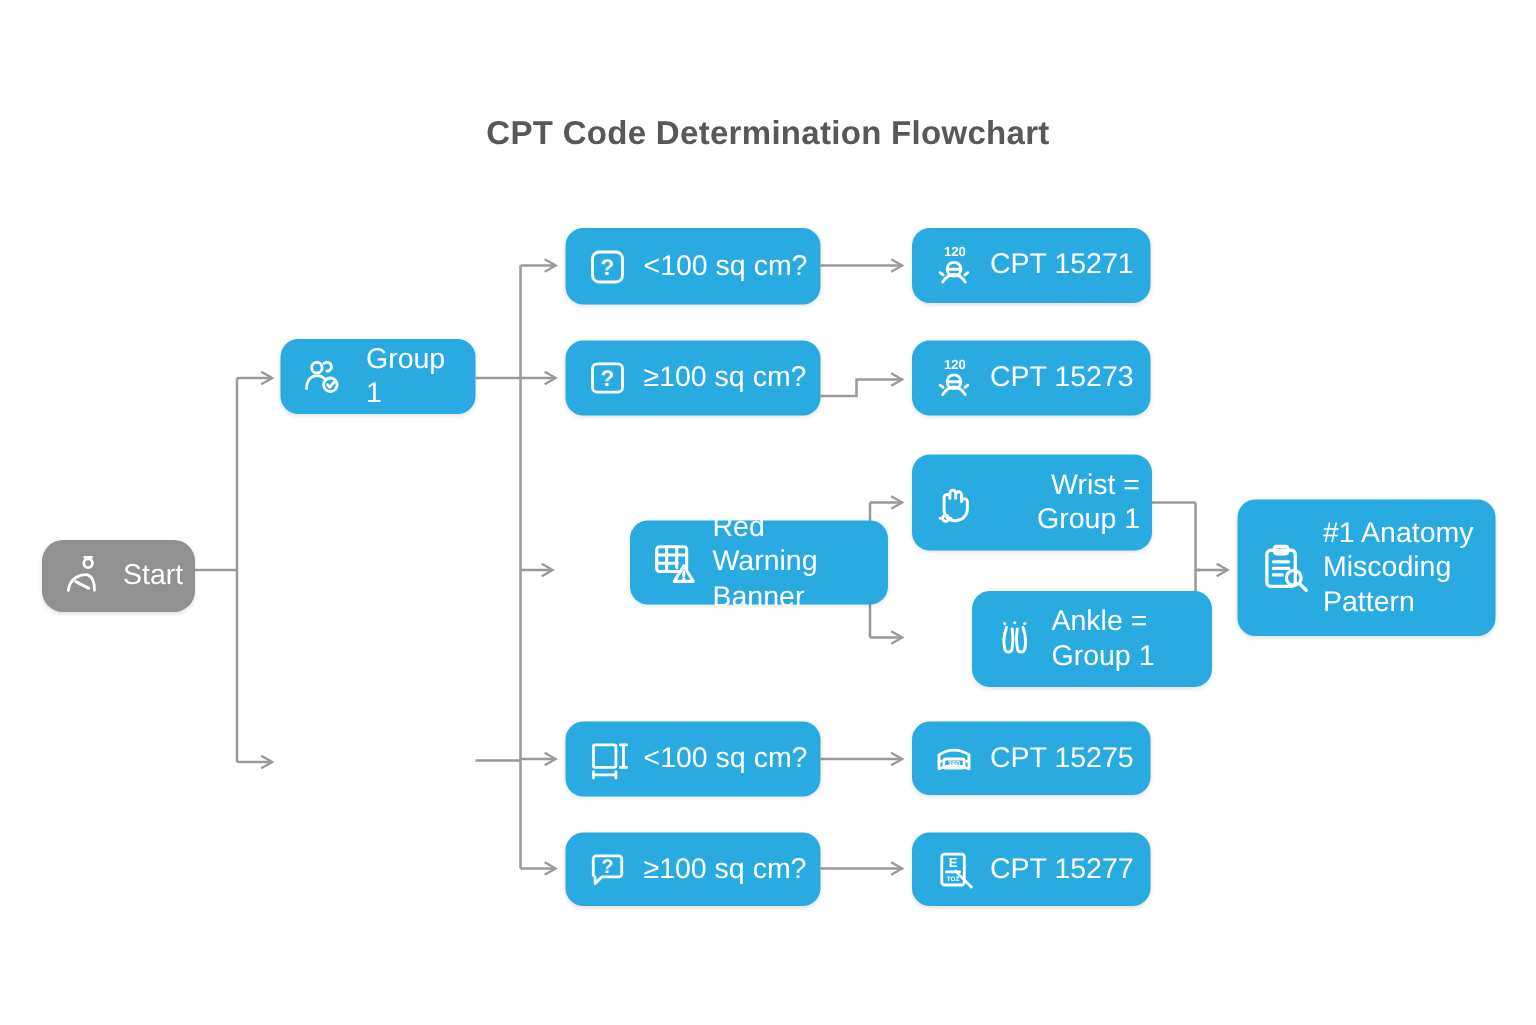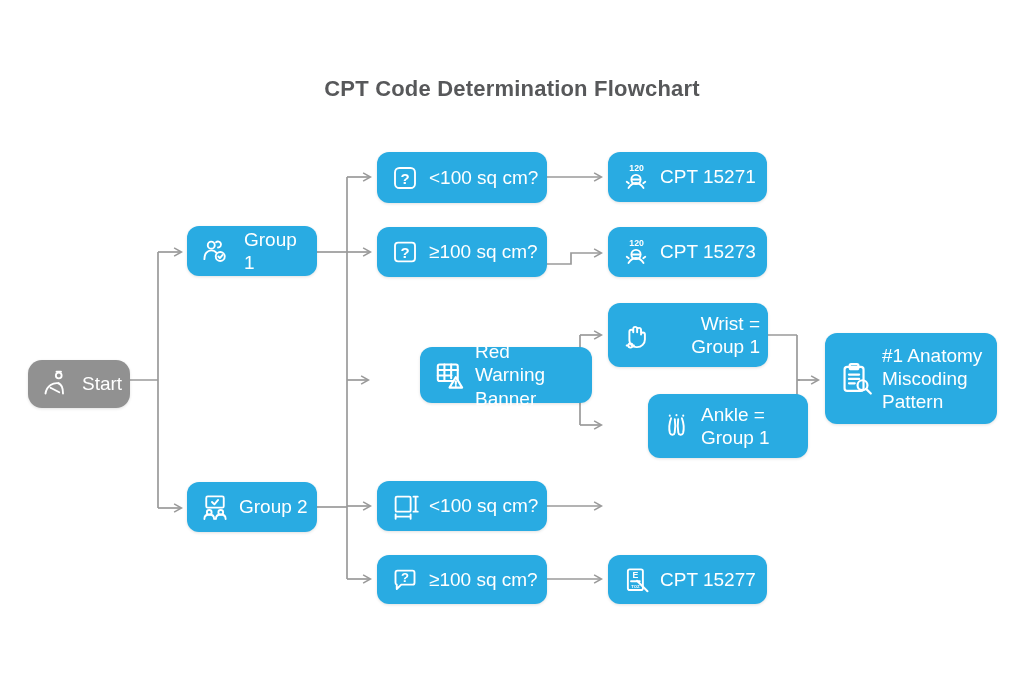--- a/index.html
+++ b/index.html
@@ -97,33 +97,20 @@
         <circle cx="9" cy="7.3" r="2.8"></circle>
         <path d="M12.8,5 a2.4,2.4 0 1 1 1.6,4.2"></path>
         <path d="M3.5,18.5 c0,-4.5 2.5,-7 5.5,-7 c2,0 3.4,0.8 4.2,2"></path>
         <circle cx="16.2" cy="16.4" r="3.6"></circle>
         <path d="M14.7,16.4 l1.2,1.3 l2.2,-2.6"></path>
       </svg>
     </span>
     <span class="label">Group 1</span>
   </div>
 
-  <div class="node" style="left:187px;top:482px;width:130px;height:50px;">
-    <span class="icon">
-      <svg width="30" height="30" viewBox="0 0 24 24">
-        <rect x="5" y="3.5" width="14" height="9" rx="1.2"></rect>
-        <path d="M9.6,8 l1.9,1.9 l3,-3.6"></path>
-        <circle cx="7.4" cy="16.3" r="1.9"></circle>
-        <circle cx="16.6" cy="16.3" r="1.9"></circle>
-        <path d="M3.5,21.6 c0,-2.3 1.7,-3.6 3.9,-3.6 c2.2,0 3.9,1.3 3.9,3.6"></path>
-        <path d="M12.7,21.6 c0,-2.3 1.7,-3.6 3.9,-3.6 c2.2,0 3.9,1.3 3.9,3.6"></path>
-      </svg>
-    </span>
-    <span class="label">Group 2</span>
-  </div>
 
   <div class="node" style="left:377px;top:152px;width:170px;height:51px;">
     <span class="icon">
       <svg width="30" height="30" viewBox="0 0 24 24">
         <rect x="4" y="4" width="16" height="16" rx="3.5"></rect>
         <text class="t" x="12" y="16.4" font-size="12" text-anchor="middle">?</text>
       </svg>
     </span>
     <span class="label">&lt;100 sq cm?</span>
   </div>
@@ -215,20 +202,31 @@
         <text class="t" x="12.5" y="7" font-size="7" text-anchor="middle">120</text>
         <circle cx="12" cy="14" r="3.7"></circle>
         <path d="M8.8,14 h6.4"></path>
         <path d="M6,20.8 q2.6,-4 6,-4 q3.4,0 6,4"></path>
         <path d="M4.6,15.8 l1.6,1.2 M19.4,15.8 l-1.6,1.2"></path>
       </svg>
     </span>
     <span class="label">CPT 15273</span>
   </div>
 
+  <div class="node" style="left:608px;top:481px;width:159px;height:49px;">
+    <span class="icon">
+      <svg width="30" height="30" viewBox="0 0 24 24">
+        <path d="M4,9.8 q8,-5 16,0 v7.4 q-8,-3.4 -16,0 z"></path>
+        <rect x="6.6" y="12" width="10.8" height="4.8" rx="0.9"></rect>
+        <text class="t" x="12" y="15.8" font-size="4" text-anchor="middle">360</text>
+        <path d="M4,13.2 h1.2 M18.8,13.2 h1.2"></path>
+      </svg>
+    </span>
+    <span class="label">CPT 15275</span>
+  </div>
 
   <div class="node" style="left:608px;top:555px;width:159px;height:49px;">
     <span class="icon">
       <svg width="30" height="30" viewBox="0 0 24 24">
         <rect x="5.5" y="3.5" width="12" height="16.5" rx="1.5"></rect>
         <text class="t" x="11.5" y="10.6" font-size="7" text-anchor="middle">E</text>
         <path d="M8,13 h7"></path>
         <text class="t" x="11.5" y="18" font-size="3.4" text-anchor="middle">TOZ</text>
         <path d="M12.8,12.6 l8,8"></path>
         <circle class="dot" cx="21.2" cy="21 " r="0.8"></circle>

